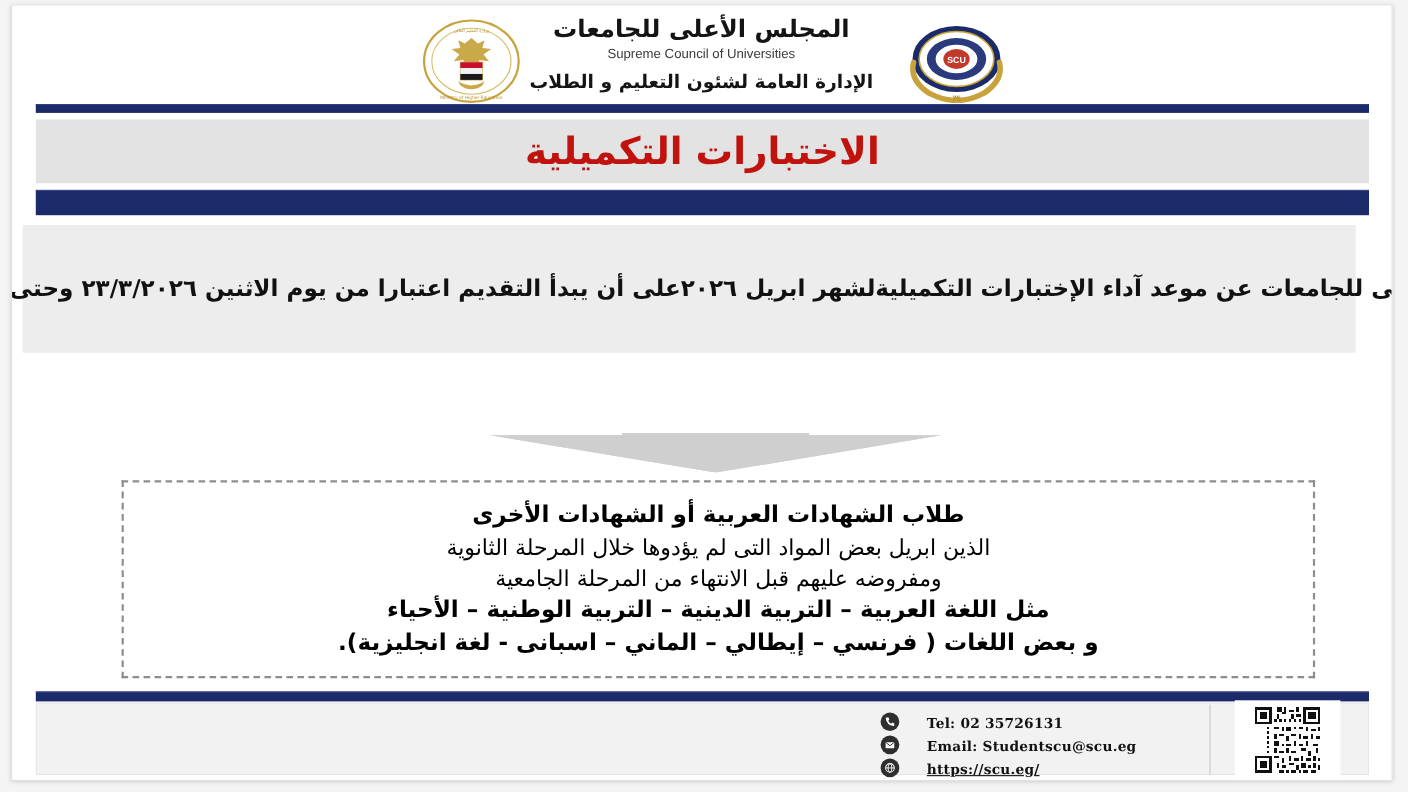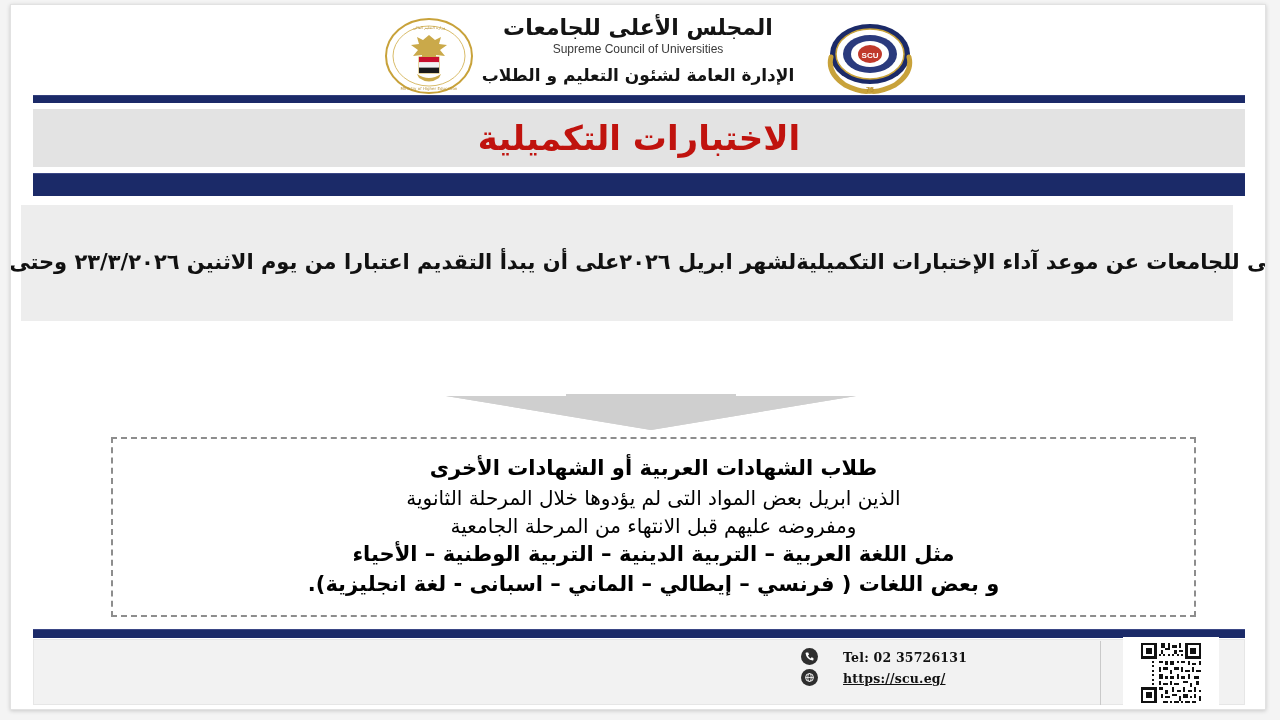--- a/index.html
+++ b/index.html
@@ -374,20 +374,29 @@
 
       <div class="contact-row">
         <span class="c-icon">
           <svg viewBox="0 0 14 14" width="11" height="11" aria-hidden="true">
             <path d="M3 2 L5.4 2 L6.4 4.6 L5 5.8 Q6.2 8.3 8.4 9.4 L9.6 8 L12 9 L12 11.4 Q12 12 11.3 12 Q3 11 2 2.8 Q2 2 3 2 Z" fill="#ffffff"></path>
           </svg>
         </span>
         <span class="c-text">Tel: 02 35726131</span>
       </div>
 
+      <div class="contact-row">
+        <span class="c-icon">
+          <svg viewBox="0 0 14 14" width="11" height="11" aria-hidden="true">
+            <rect x="2" y="4" width="10" height="7" rx="1" fill="#ffffff"></rect>
+            <path d="M2.6 4.6 L7 8 L11.4 4.6" fill="none" stroke="#2e2e2e" stroke-width="1.1"></path>
+          </svg>
+        </span>
+        <span class="c-text">Email: Studentscu@scu.eg</span>
+      </div>
 
       <div class="contact-row">
         <span class="c-icon">
           <svg viewBox="0 0 14 14" width="11" height="11" aria-hidden="true">
             <circle cx="7" cy="7" r="5" fill="none" stroke="#ffffff" stroke-width="1.2"></circle>
             <ellipse cx="7" cy="7" rx="2.2" ry="5" fill="none" stroke="#ffffff" stroke-width="1"></ellipse>
             <line x1="2" y1="7" x2="12" y2="7" stroke="#ffffff" stroke-width="1"></line>
           </svg>
         </span>
         <span class="c-text link">https://scu.eg/</span>

